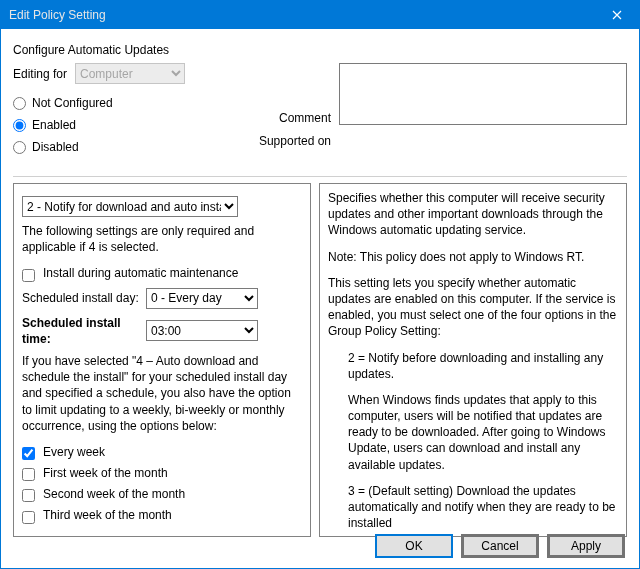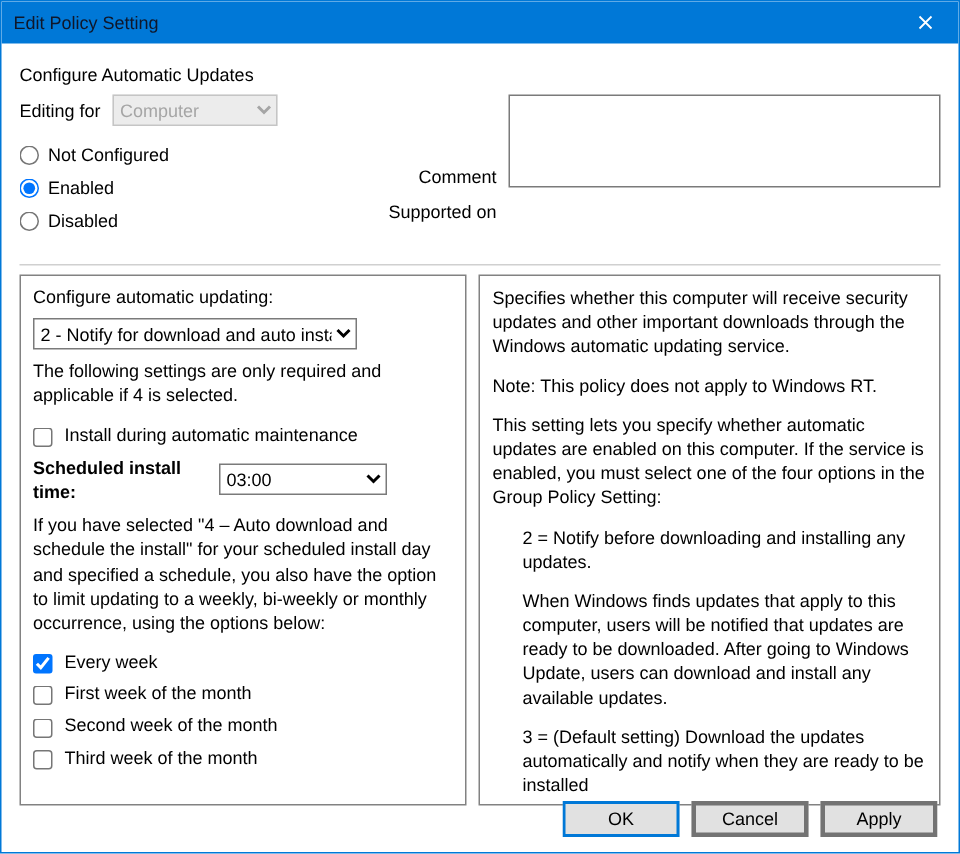--- a/index.html
+++ b/index.html
@@ -10,21 +10,21 @@
     color: #000;
     background: #fff;
     width: 640px;
     height: 569px;
     border: 1px solid #0078d7;
     overflow: hidden;
     position: relative;
   }
   .titlebar {
     background: #0078d7;
-    color: #0f172a;
+    color: #e5e5e5;
     height: 28px;
     display: flex;
     align-items: center;
     justify-content: space-between;
     padding-left: 8px;
   }
   .titlebar .title { font-size: 12px; }
   .titlebar .close {
     width: 44px; height: 28px;
     display: flex; align-items: center; justify-content: center;
@@ -199,31 +199,36 @@
       <div class="row">
         <div class="label-right">Supported on</div>
       </div>
     </div>
   </div>
 
   <hr class="sep">
 
   <div class="panels">
     <div class="panel panel-left">
-      <div>Configure automatic updating:</div>
       <div class="field-row">
         <select class="dd dd-wide">
           <option>2 - Notify for download and auto install</option>
         </select>
       </div>
       <p>The following settings are only required and applicable if 4 is selected.</p>
       <label class="cb">
         <input type="checkbox" style="">
         <span>Install during automatic maintenance</span>
       </label>
+      <div class="field-row">
+        <span style="width:118px;">Scheduled install day:</span>
+        <select class="dd dd-med">
+          <option>0 - Every day</option>
+        </select>
+      </div>
       <div class="field-row">
         <span style="width:118px;font-weight:bold;">Scheduled install time:</span>
         <select class="dd dd-med">
           <option>03:00</option>
         </select>
       </div>
       <p>If you have selected "4 – Auto download and schedule the install" for your scheduled install day and specified a schedule, you also have the option to limit updating to a weekly, bi-weekly or monthly occurrence, using the options below:</p>
       <label class="cb">
         <input type="checkbox" checked="" style="">
         <span>Every week</span>

